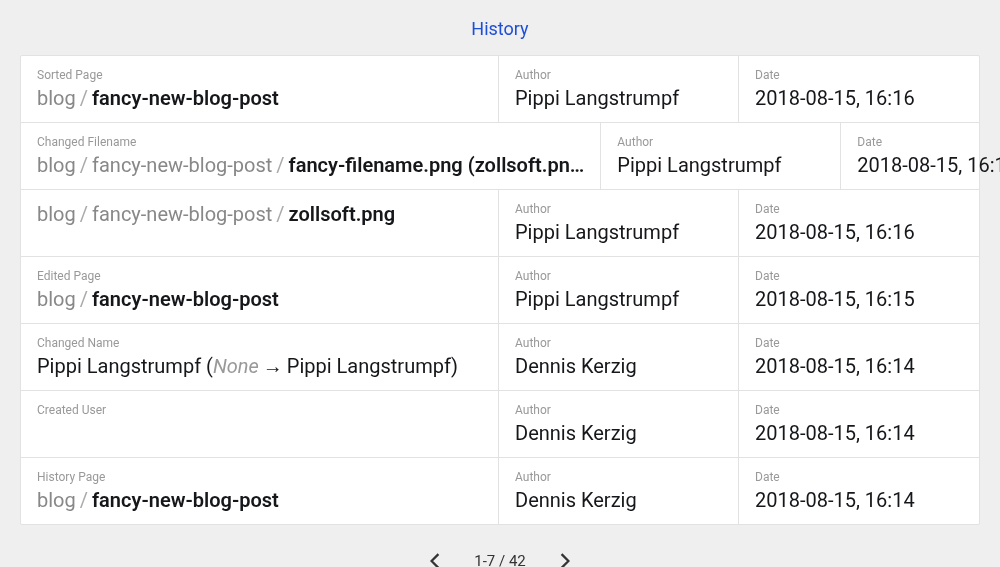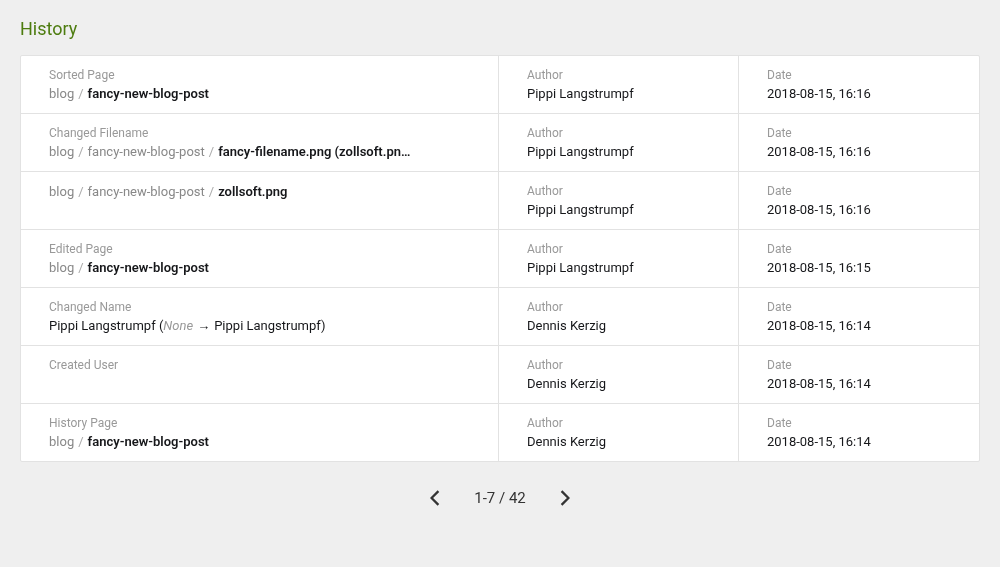--- a/index.html
+++ b/index.html
@@ -8,48 +8,49 @@
       background: #efefef;
       width: 1000px;
       height: 567px;
       padding: 18px 20px 0 20px;
       color: #16171a;
     }
     .page-title {
       font-size: 18px;
       font-weight: 400;
       margin-bottom: 16px;
-      color: #4d7c0f;
+      color: #1d4ed8;
+      text-align: center;
     }
     .table {
       background: #fff;
       border: 1px solid #e2e2e2;
       border-radius: 2px;
     }
     .row {
       display: flex;
       border-bottom: 1px solid #e2e2e2;
     }
     .row:last-child { border-bottom: none; }
     .cell {
-      padding: 12px 28px;
+      padding: 12px 16px;
       border-right: 1px solid #e2e2e2;
     }
     .cell:last-child { border-right: none; }
     .cell-main { flex: 0 0 478px; }
     .cell-author { flex: 0 0 240px; }
     .cell-date { flex: 1; }
     .label {
       font-size: 12px;
       color: #999;
       margin-bottom: 4px;
       font-weight: 400;
     }
     .value {
-      font-size: 13px;
+      font-size: 20px;
       color: #16171a;
       white-space: nowrap;
       overflow: hidden;
       text-overflow: ellipsis;
     }
     .value .light { color: #888; font-weight: 400; }
     .value .sep { color: #aaa; margin: 0 4px; }
     .value .italic { font-style: italic; color: #999; }
     .value .arrow { margin: 0 4px; }
     .value .bold { font-weight: 600; color: #16171a; }

